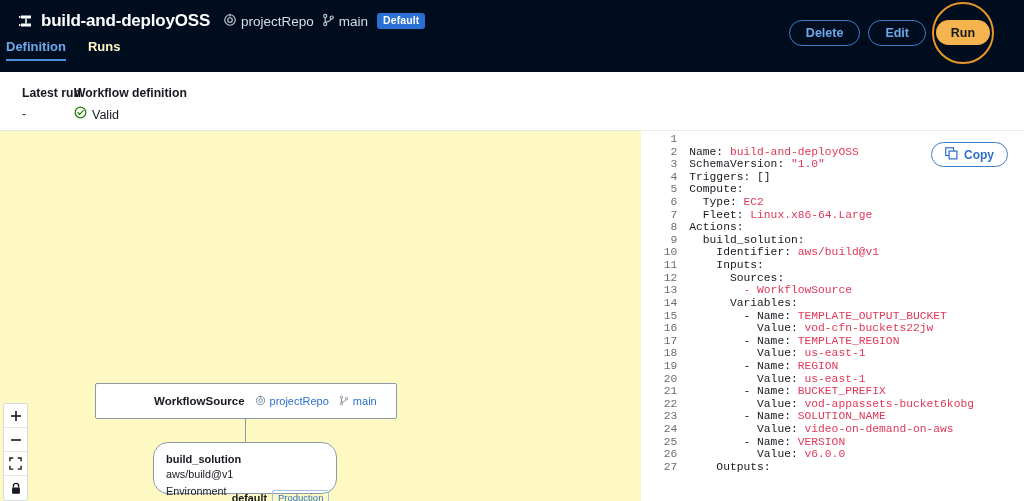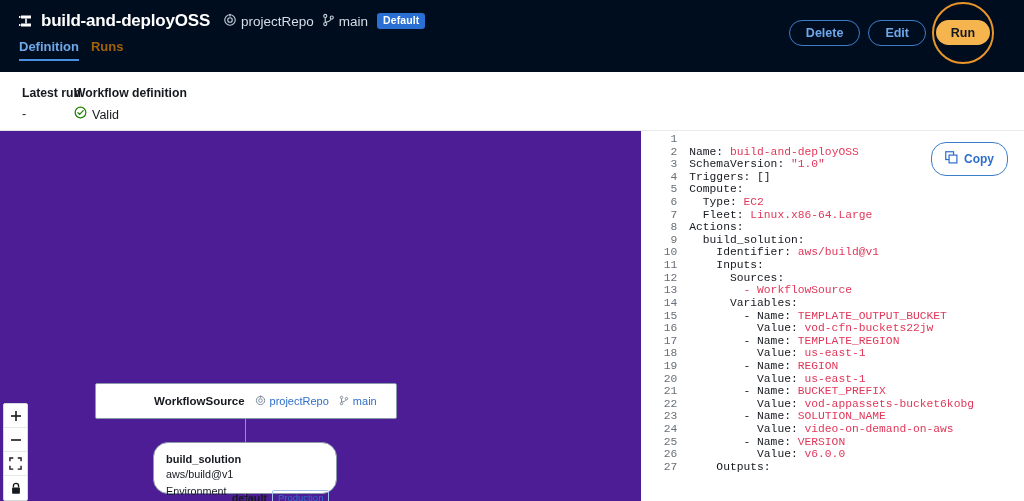--- a/index.html
+++ b/index.html
@@ -44,30 +44,30 @@
     font-size: 10.5px;
     font-weight: bold;
     border-radius: 3px;
     padding: 1px 6px 2px;
     margin-left: 5px;
     letter-spacing: 0.1px;
     line-height: 13px;
   }
 
   #tabs {
-    display: flex; gap: 12px;
-    padding-left: 19px;
+    display: flex; gap: 22px;
+    padding-left: 6px;
     margin-top: 8px;
   }
   .tab {
     font-size: 13px;
     font-weight: bold;
     padding-bottom: 5px;
     white-space: nowrap;
-    color: #a16207;
+    color: #fef9c3;
   }
   .tab.active { color: #6fa8ea; border-bottom: 2.5px solid #4a90e2; }
 
   
   #header-actions {
     position: absolute;
     top: 20px; right: 32px;
     display: flex; align-items: flex-start; gap: 8px;
   }
   .hdr-btn {
@@ -128,21 +128,21 @@
   .c2 { width: 89px; }
   .c3 { width: 107px; }
 
   
   #main { display: flex; height: 371px; width: 1024px; }
 
   
   #diagram-panel {
     position: relative;
     width: 707px; height: 371px;
-    background: #4c1d95;
+    background: #fef9c3;
     border-top: 1px solid #e2e5e7;
     overflow: hidden;
   }
   #zoom-controls {
     position: absolute;
     left: 3px; bottom: 0px;
     width: 25px;
     background: #ffffff;
     border: 1px solid #d5dbdb;
     border-radius: 2px;
@@ -209,21 +209,21 @@
     border-top: 1px solid #e8eaec;
     overflow: hidden;
   }
   #copy-btn {
     position: absolute;
     top: 11px; right: 16px;
     border: 1px solid #3d7ec9;
     color: #2f6fcb;
     background: #ffffff;
     border-radius: 15px;
-    height: 34px;
+    height: 25px;
     font-size: 12px;
     font-weight: bold;
     padding: 0 13px;
     display: flex; align-items: center; gap: 6px;
     z-index: 4;
   }
   #code-area {
     position: absolute;
     top: 0; left: 0;
     padding: 2px 0 0 0;

